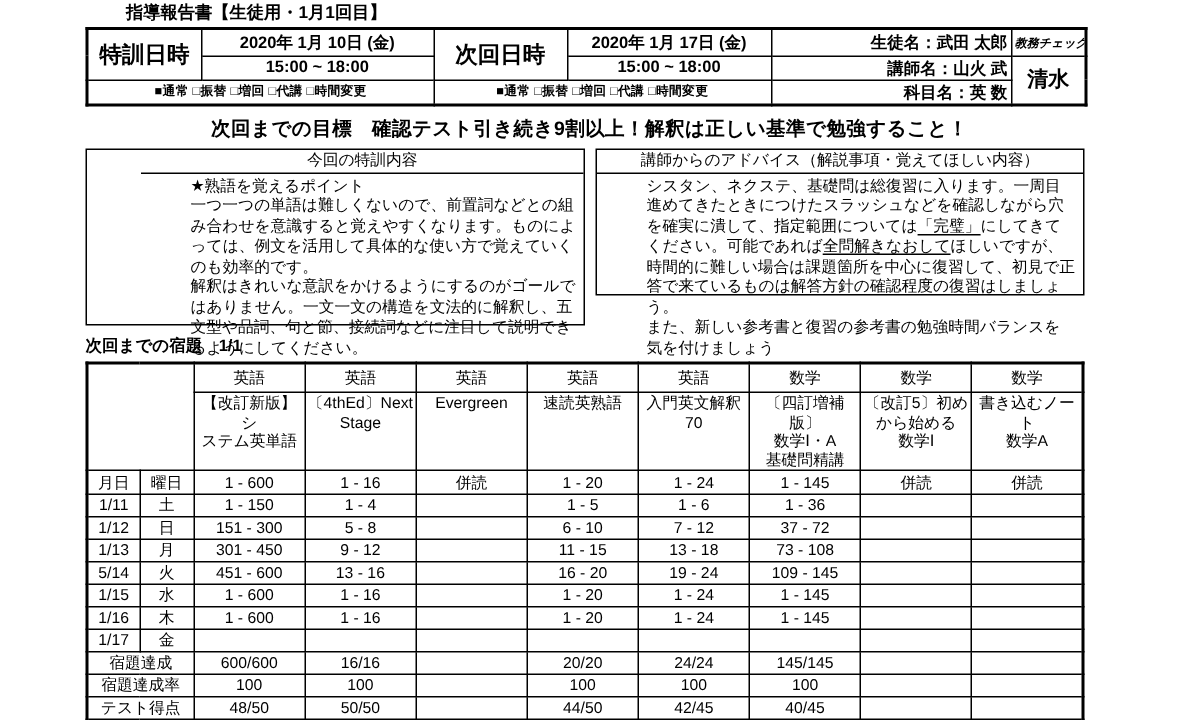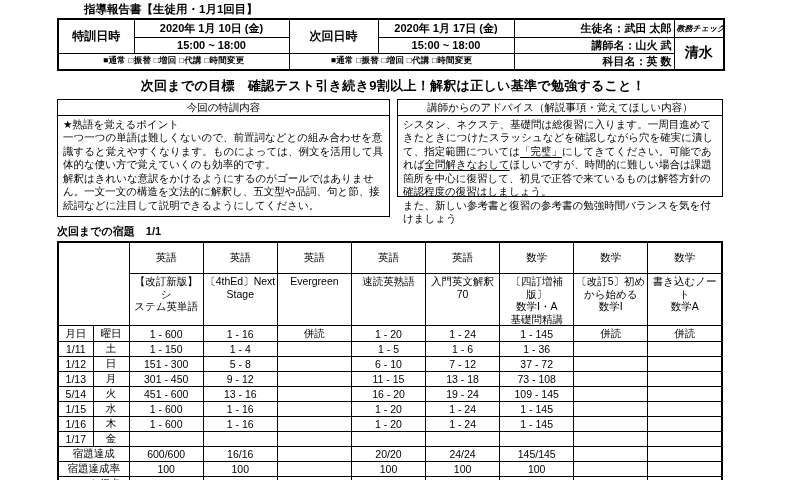--- a/index.html
+++ b/index.html
@@ -9,44 +9,44 @@
     color:#000; position:relative; overflow:hidden;
   }
   .page { position:absolute; left:57px; top:3px; width:672px; }
 
   .doc-title { font-size:11.5px; font-weight:bold; line-height:13px; padding-left:27px; margin-bottom:2px; }
 
   table { border-collapse:collapse; table-layout:fixed; }
 
   .header-table { width:666px; border:2px solid #000; }
   .header-table td { border:1px solid #000; text-align:center; font-weight:bold; font-size:11px; padding:0 2px; overflow:hidden; white-space:nowrap; }
-  .header-table td.lbl { font-size:12px; }
+  .header-table td.lbl { font-size:15px; }
   .header-table td.checks { font-size:8.5px; height:15px; font-weight:bold; letter-spacing:0.2px; }
   .header-table td.info { text-align:right; padding-left:5px; }
   .header-table td.check-lbl { font-size:8px; height:16px;font-style:italic; }
   .header-table td.check-val { font-size:14px; }
   .header-table tr.r1 td { height:18px; }
   .header-table tr.r2 td { height:15px; }
 
   .goal { text-align:center; font-size:13px; font-weight:bold; margin:6px 0 4px; letter-spacing:0.3px; }
 
   .boxes { display:flex; gap:7px; align-items:flex-start; }
   .box { border:1.5px solid #000; background:#fff; }
-  .box.left  { width:333px; height:118px; }
+  .box.left  { width:333px; height:118px;padding-left:36px; }
   .box.right { width:326px; height:98px;  }
   .box-title { border-bottom:1px solid #000; text-align:center; font-size:10.5px; line-height:14px; padding-bottom:1px; }
-  .box-body  { padding:2px 5px 0 5px; font-size:10.5px; line-height:13.5px; white-space:pre-wrap; }
+  .box-body  { padding:2px 5px 0 5px; font-size:10.5px; line-height:13.5px; white-space:pre-wrap;margin-left:28px; }
   .para-head { }
   .u { text-decoration:underline; text-underline-offset:2px;text-align:right; }
 
   .hw-title { font-size:11px; font-weight:bold; margin:8px 0 3px; line-height:13px; }
 
   .hw-table { width:666px; border:2px solid #000; }
   .hw-table td { border:1px solid #000; text-align:center; font-size:10.5px; padding:0 1px; overflow:hidden; }
-  .hw-table td.subj  { height:32px; }
+  .hw-table td.subj  { height:20px; }
   .hw-table td.book  { height:48px; vertical-align:top; padding-top:1px; line-height:12.5px; white-space:pre-line; }
   .hw-table td.rng, .hw-table td.hd { height:16px; }
   .hw-table td.dta { height:15px; }
   .hw-table td.sum { height:14px; }
   .hw-table td.corner { border-bottom:1px solid #000; }
 </style>
 </head>
 <body>
 
 <div class="page">

